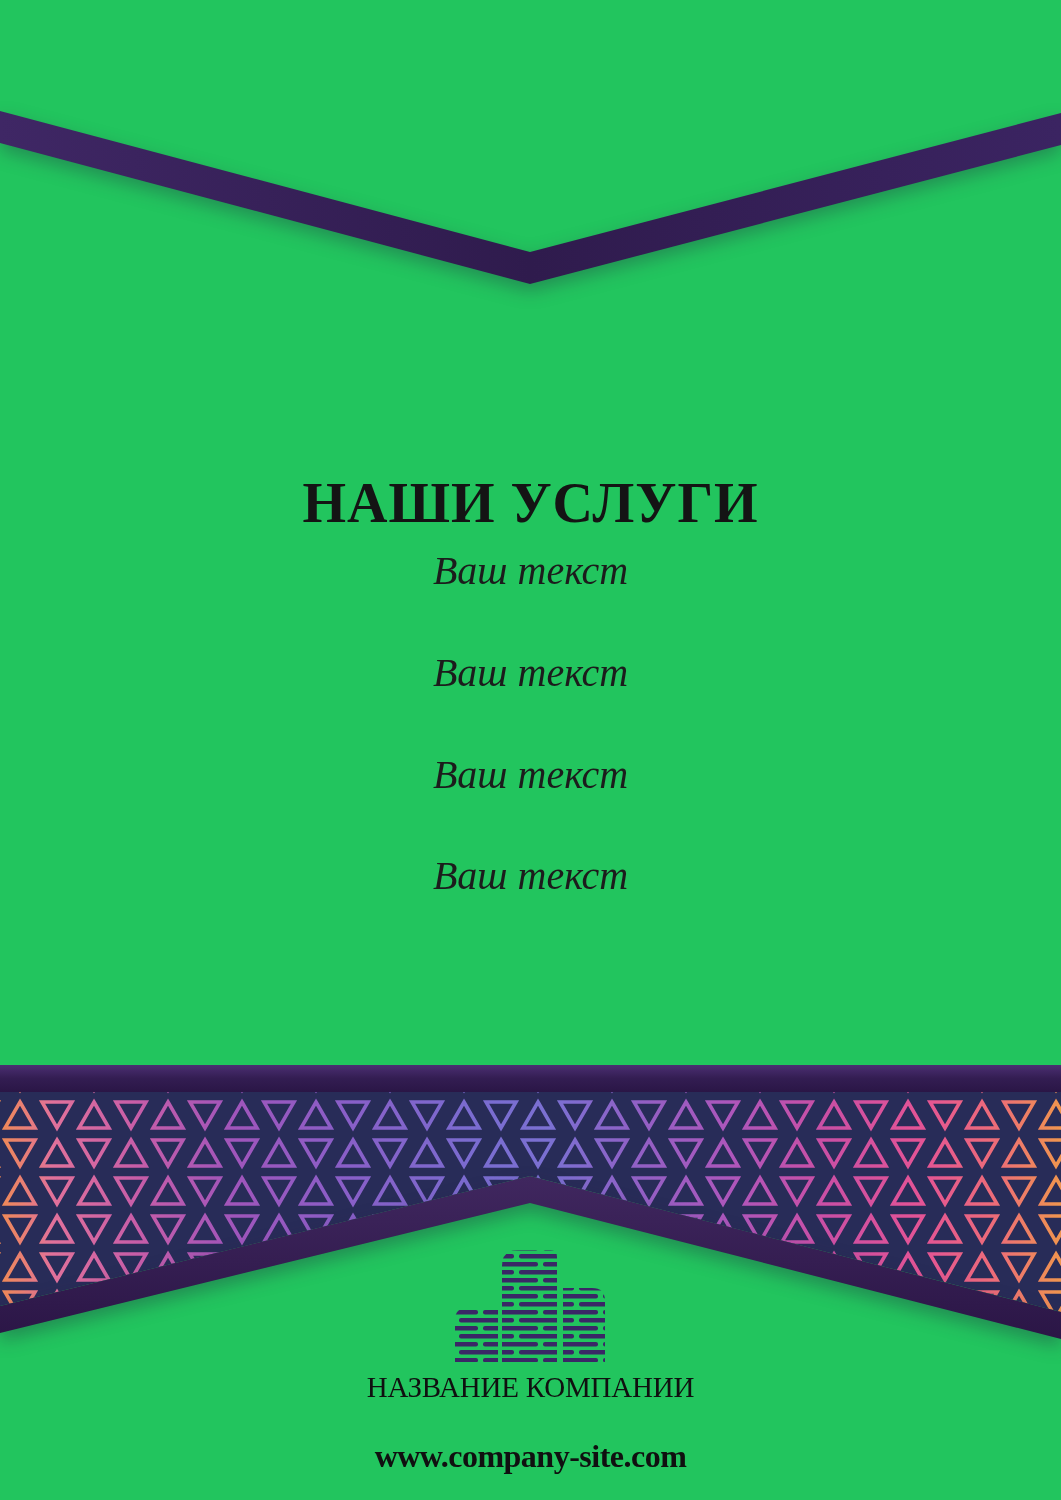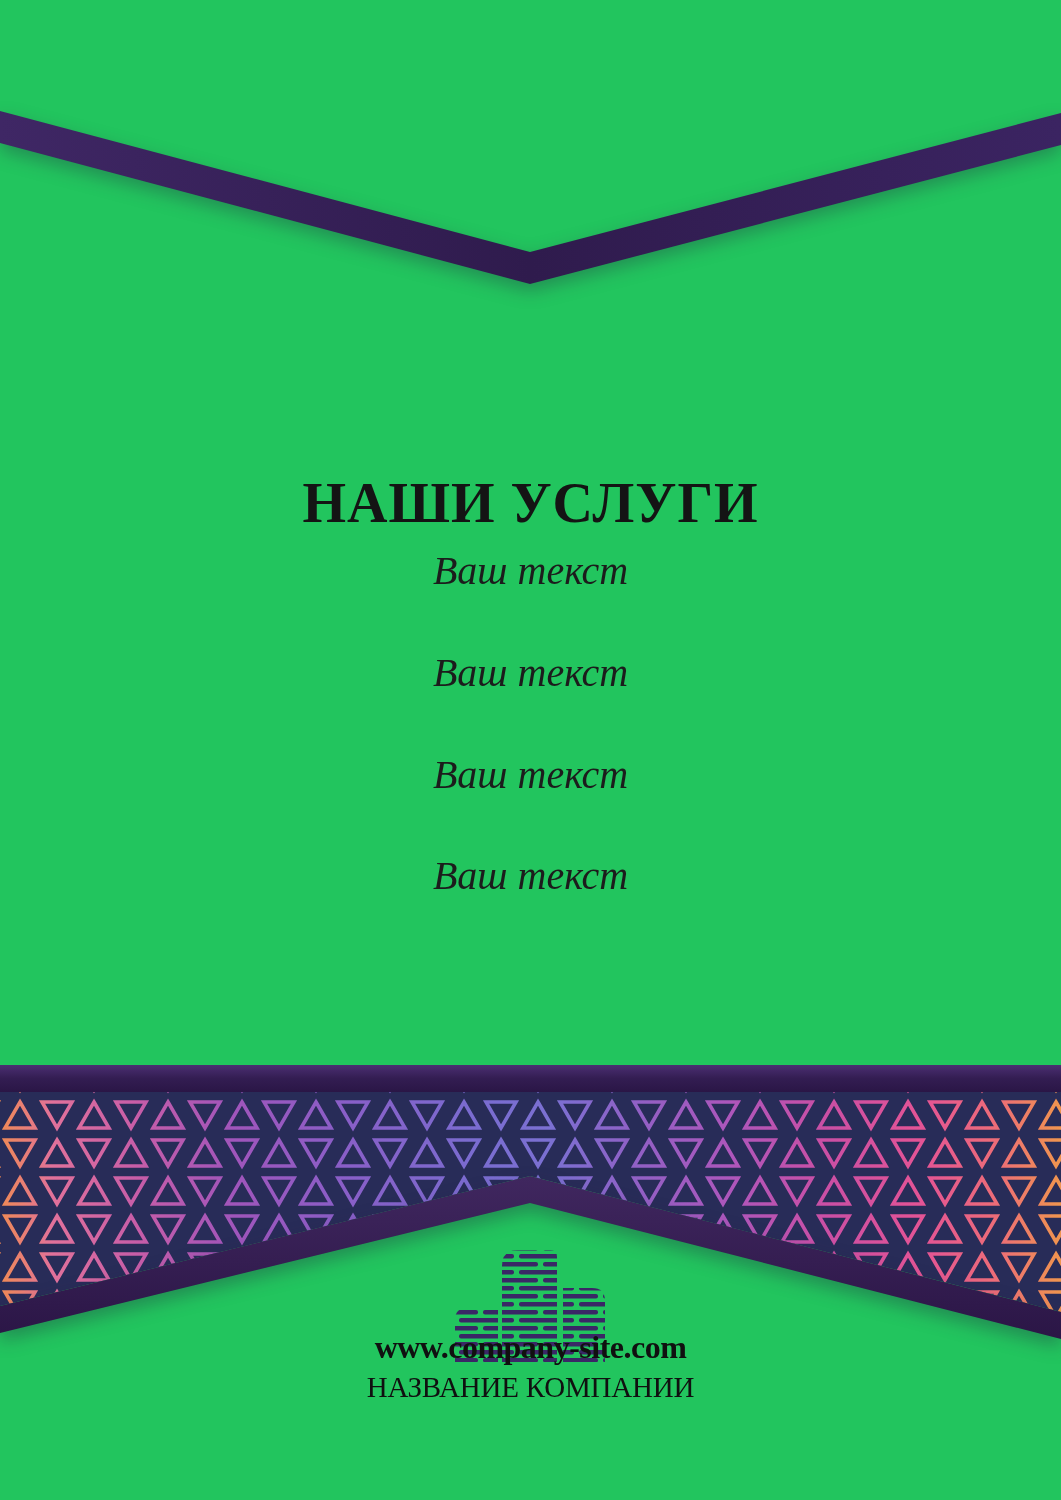--- a/index.html
+++ b/index.html
@@ -33,21 +33,21 @@
   .border-path{filter:drop-shadow(0 8px 9px rgba(35,18,60,.32));}
   .logo-svg{position:absolute;left:440px;top:1246px;}
   .company{
     position:absolute;left:0;top:1372px;width:100%;
     text-align:center;
     font-size:29px;line-height:30px;font-weight:400;
     letter-spacing:-0.2px;
     color:#101010;
   }
   .site{
-    position:absolute;left:0;top:1329px;width:100%;
+    position:absolute;left:0;top:1438px;width:100%;
     text-align:center;
     font-size:32px;line-height:36px;font-weight:700;
     letter-spacing:-0.5px;
     color:#101010;
   }
 </style>
 </head>
 <body>
 
 <div class="page">

